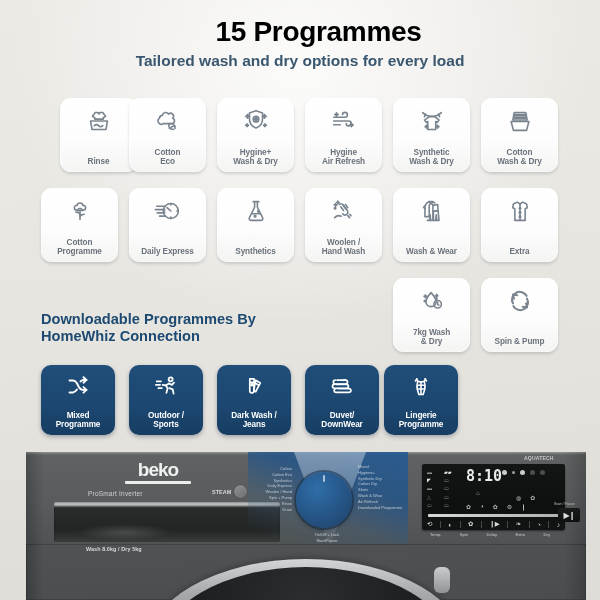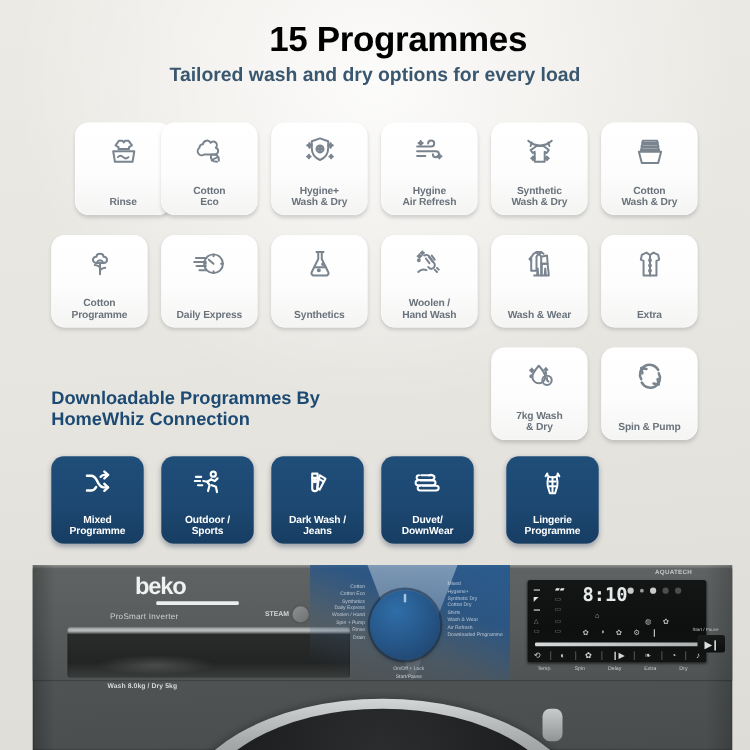--- a/index.html
+++ b/index.html
@@ -61,21 +61,21 @@
   .m-body{position:absolute;inset:0;border-radius:4px 4px 0 0;
     background:linear-gradient(178deg,#5d6060 0%,#55595a 30%,#4e5252 62%,#494d4e 100%);
     box-shadow:0 0 0 1px rgba(0,0,0,.15) inset;}
   .m-top-hi{position:absolute;left:0;right:0;top:0;height:3px;
     background:linear-gradient(180deg,rgba(255,255,255,.30),rgba(255,255,255,0));}
   .m-fascia{position:absolute;left:0;right:0;top:0;height:92px;
     background:linear-gradient(180deg,#606363 0%,#585c5c 55%,#4f5354 100%);}
   .m-divider{position:absolute;left:0;right:0;top:92px;height:1px;background:rgba(0,0,0,.20);}
 
   
-  .beko{position:absolute;left:82px;top:8px;width:100px;text-align:left;}
+  .beko{position:absolute;left:82px;top:8px;width:100px;text-align:center;}
   .beko .w{font-size:19px;font-weight:bold;color:#f0f1f1;letter-spacing:-1px;line-height:1;}
   .beko .bar{width:66px;height:3px;background:#eceded;margin:2px auto 0;border-radius:1px;}
   .prosmart{position:absolute;left:62px;top:38px;font-size:6.5px;color:#cfd2d2;letter-spacing:.2px;}
   .steam-badge{position:absolute;left:186px;top:33px;display:flex;align-items:center;gap:3px;}
   .steam-badge .t{font-size:5.5px;color:#d4d7d7;font-weight:bold;}
   .steam-badge .c{width:13px;height:13px;border-radius:50%;
     background:linear-gradient(140deg,#8e9192,#6c7071);box-shadow:0 0 2px rgba(0,0,0,.3);}
 
   
   .drawer{position:absolute;left:28px;top:50px;width:226px;height:40px;border-radius:2px;
@@ -415,21 +415,21 @@
               <path d="M10 8.5h10c1.6 0 2.6 1 2.6 2.2s-1 2.3-2.6 2.3H8c-1.4 0-2.3-1-2.3-2.3S6.6 8.5 8 8.5"></path>
               <path d="M9 13.5h12c1.6 0 2.6 1 2.6 2.2s-1 2.3-2.6 2.3H7c-1.4 0-2.3-1-2.3-2.3s.9-2.2 2.3-2.2"></path>
               <path d="M11 18.5h13c1.6 0 2.6 1 2.6 2.2S25.6 23 24 23H9c-1.4 0-2.3-1-2.3-2.3s.9-2.2 2.3-2.2"></path>
               <path d="M17.5 8.8c1-.8 2.4-.8 3.4 0"></path>
             </g>
           </svg>
         </span>
         <span class="lbl">Duvet/
 DownWear</span>
       </div>
-      <div class="btile" style="left: 405px; top: 365px; background: linear-gradient(rgb(31, 78, 121) 0%, rgb(28, 71, 112) 60%, rgb(23, 61, 98) 100%);">
+      <div class="btile" style="left: 384px; top: 365px; background: linear-gradient(rgb(31, 78, 121) 0%, rgb(28, 71, 112) 60%, rgb(23, 61, 98) 100%);">
         <span class="ic" style="color:#ffffff">
           <svg viewBox="0 0 32 32">
             <g fill="none" stroke="currentColor" stroke-width="1.9" stroke-linecap="round" stroke-linejoin="round">
               <path d="M11 7c0 2 1.8 3.5 5 3.5S21 9 21 7"></path>
               <path d="M11 7l-1.5 2.5M21 7l1.5 2.5"></path>
               <path d="M12 10.5c-.8 3-1 5.5-.5 8.5l2 6.5h5l2-6.5c.5-3 .3-5.5-.5-8.5"></path>
               <path d="M13 14.5h6M12.8 19h6.4"></path>
               <path d="M16 10.5V25"></path>
             </g>
           </svg>

